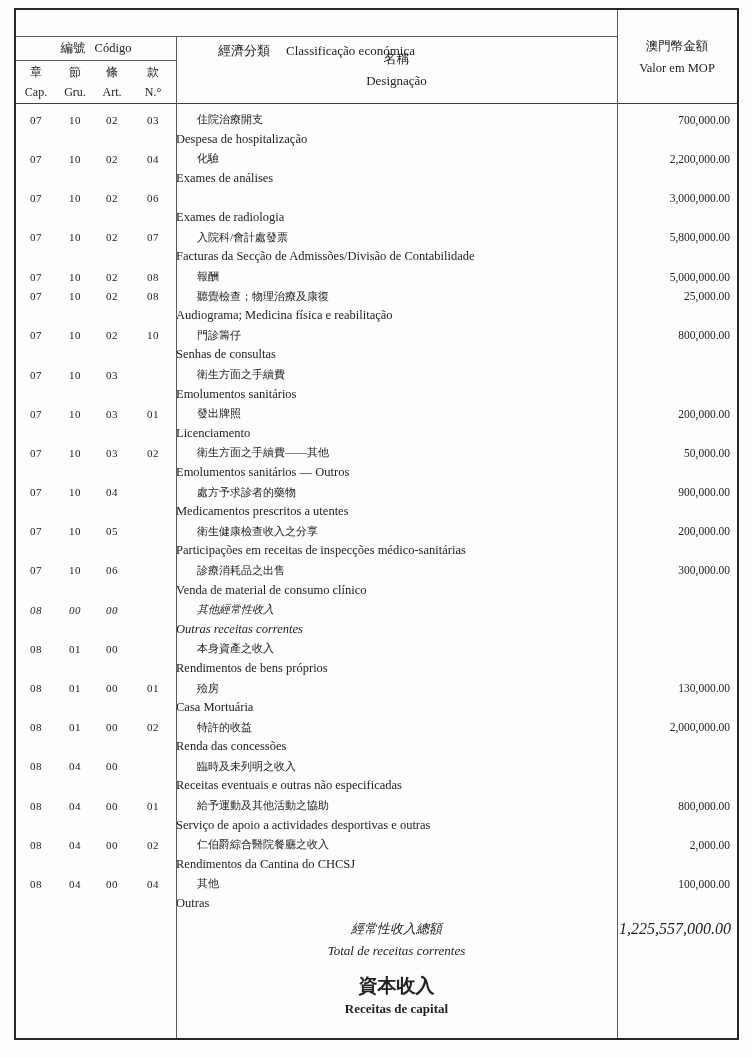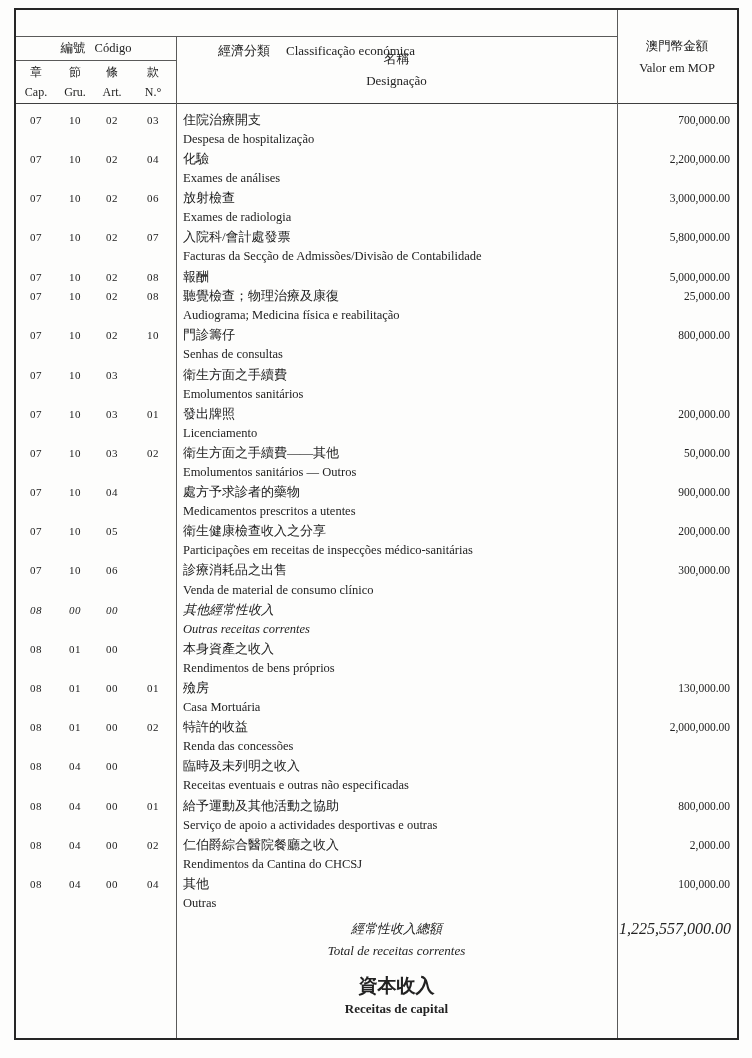--- a/index.html
+++ b/index.html
@@ -39,22 +39,22 @@
   .h-amt{position:absolute;top:0;left:602px;width:118px;height:93px;
     display:flex;flex-direction:column;align-items:center;justify-content:center;
     font-size:12.5px;line-height:22px;}
 
   
   .tbody{position:absolute;top:94px;left:0;right:0;padding-top:6px;}
   .item{display:grid;grid-template-columns:40px 38px 36px 46px 441px 118px;
     grid-auto-rows:19.6px;}
   .c{display:flex;align-items:center;overflow:visible;white-space:nowrap;}
   .c.code{justify-content:center;font-size:11px;letter-spacing:.5px;}
-  .c.zh{grid-column:5;padding-left:7px;font-size:13px;}
-  .c.pt{grid-column:5;padding-left:7px;font-size:12.5px;}
+  .c.zh{grid-column:5;padding-left:21px;font-size:11px;}
+  .c.pt{grid-column:5;font-size:12.5px;}
   .c.amt{grid-column:6;justify-content:flex-end;padding-right:5px;font-size:11.5px;}
   .item.it .c{font-style:italic;}
 
   
   .totals{margin-top:5px;display:grid;grid-template-columns:160px 441px 118px;
     grid-auto-rows:22px;font-style:italic;}
   .totals .t-zh{grid-column:2;grid-row:1;display:flex;align-items:center;justify-content:center;font-size:13px;}
   .totals .t-amt{grid-column:3;grid-row:1;display:flex;align-items:center;justify-content:flex-end;
     padding-right:4px;font-size:16px;}
   .totals .t-pt{grid-column:2;grid-row:2;display:flex;align-items:center;justify-content:center;font-size:13px;}
@@ -126,21 +126,20 @@
           <div class="c code">04</div>
           <div class="c zh">化驗</div>
           <div class="c amt">2,200,000.00</div>
           <div class="c pt">Exames de análises</div>
         </div>
         <div class="item">
           <div class="c code">07</div>
           <div class="c code">10</div>
           <div class="c code">02</div>
           <div class="c code">06</div>
-          <div class="c zh">放射檢查</div>
           <div class="c amt">3,000,000.00</div>
           <div class="c pt">Exames de radiologia</div>
         </div>
         <div class="item">
           <div class="c code">07</div>
           <div class="c code">10</div>
           <div class="c code">02</div>
           <div class="c code">07</div>
           <div class="c zh">入院科/會計處發票</div>
           <div class="c amt">5,800,000.00</div>

